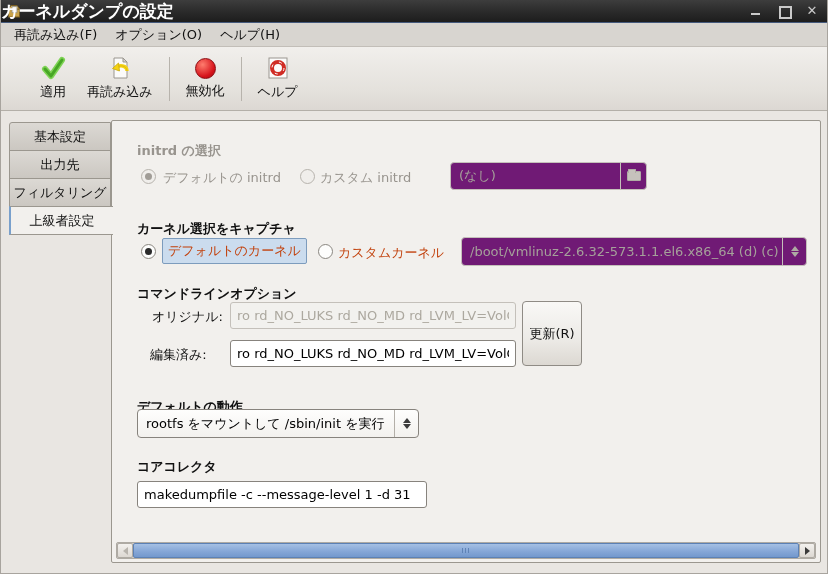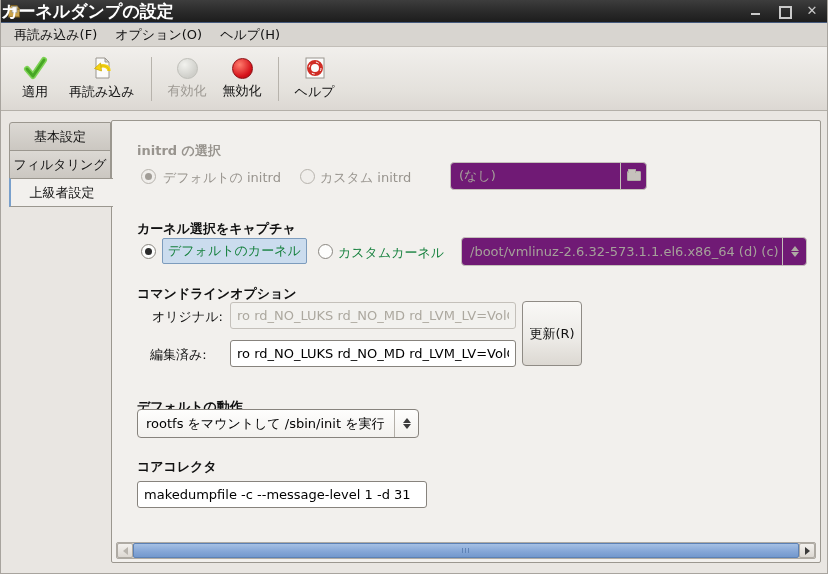--- a/index.html
+++ b/index.html
@@ -23,21 +23,21 @@
 
   
   .menubar { position:absolute; left:0; top:22px; width:100%; height:25px;
              background:#d8d5d0; border-top:1px solid #44597c; border-bottom:1px solid #c2beb8;
              display:flex; align-items:center; padding-left:4px; }
   .menu-item { padding:3px 9px; color:#111; }
 
   
   .toolbar { position:absolute; left:0; top:47px; width:100%; height:64px;
              background:linear-gradient(180deg,#f1efec 0%,#e4e1dc 70%,#dcd8d3 100%);
-             border-bottom:1px solid #b3afa8; display:flex; align-items:center; padding-left:8px;text-align:right; }
+             border-bottom:1px solid #b3afa8; display:flex; align-items:center; padding-left:26px;text-align:right; }
   .tool-btn { display:flex; flex-direction:column; align-items:center; justify-content:center;
               min-width:52px; padding:4px 8px; gap:3px; }
   .tool-btn .tlabel { font-size:13px; color:#111; white-space:nowrap; }
   .tool-btn.disabled .tlabel { color:#9d9993; }
   .tool-sep { width:1px; height:44px; background:#b7b3ac; margin:0 8px; }
   .icon-circle { width:21px; height:21px; border-radius:50%; }
   .icon-circle.gray { background:radial-gradient(circle at 35% 30%, #f2f2ee, #cfcfca 70%); border:1px solid #bebeb8; }
   .icon-circle.red { background:radial-gradient(circle at 35% 30%, #ff7d6e, #d6131b 65%, #9c0a10); border:1px solid #8c0a10; }
 
   
@@ -55,21 +55,21 @@
   .section-title { position:absolute; font-weight:bold; color:#111; white-space:nowrap; }
   .section-title.dim { color:#98948e; }
   .flabel { position:absolute; color:#111; white-space:nowrap; }
 
   .radio { position:absolute; width:15px; height:15px; border-radius:50%;
            border:1px solid #8a8680; background:#fdfdfc; }
   .radio.checked::after { content:""; position:absolute; left:3px; top:3px; width:7px; height:7px;
                           border-radius:50%; background:#2a2a2a; }
   .radio.dim { border-color:#b7b3ad; background:#f0eeeb; }
   .radio.dim.checked::after { background:#a19d97; }
-  .radio-label { position:absolute; white-space:nowrap; color:#15803d; }
+  .radio-label { position:absolute; white-space:nowrap; color:#c2410c; }
   .radio-label.dim { color:#98948e; }
   .radio-label.focused { background:#cbdcee; border:1px solid #7d9cbd; border-radius:2px; padding:3px 5px; }
 
   .entry { position:absolute; border:1px solid #87837d; border-radius:3px; background:#ffffff;
            font-family:"DejaVu Sans", sans-serif; font-size:13px; color:#000; padding:0 6px; outline:none; }
   .entry:disabled { background:#f2f1ee; border-color:#c4c0ba; color:#aca89f; }
 
   .combo { position:absolute; border:1px solid #c4c0ba; border-radius:4px; background:#701a75;
            display:flex; align-items:center; color:#a5a19a; }
   .combo .combo-text { flex:1; padding:0 8px; white-space:nowrap; overflow:hidden; }
@@ -145,41 +145,38 @@
       <svg width="26" height="24" viewBox="0 0 26 24">
         <path d="M7 2 h9 l4 4 v16 h-13 z" fill="#fbfbfa" stroke="#9a968f" stroke-width="1"></path>
         <path d="M16 2 v4 h4 z" fill="#d9d6d0" stroke="#9a968f" stroke-width="1"></path>
         <path d="M20 15 c0-5.5 -8-7 -11-2.5" fill="none" stroke="#f5d313" stroke-width="3.4"></path>
         <path d="M20 15 c0-5.5 -8-7 -11-2.5" fill="none" stroke="#c9a80a" stroke-width="1" opacity="0.5"></path>
         <path d="M11.5 7 L5.5 12.5 L12.5 15 Z" fill="#f5d313" stroke="#c9a80a" stroke-width="0.8"></path>
       </svg>
       <span class="tlabel">再読み込み</span>
     </div>
     <div class="tool-sep"></div>
-    <div class="tool-btn disabled">
-      <div class="icon-circle gray"></div>
-      <span class="tlabel">有効化</span>
-    </div>
     <div class="tool-btn">
       <div class="icon-circle red"></div>
       <span class="tlabel">無効化</span>
     </div>
     <div class="tool-sep"></div>
     <div class="tool-btn">
       <svg width="24" height="24" viewBox="0 0 24 24">
         <rect x="3" y="2" width="18" height="20" fill="#fbfbfa" stroke="#9a968f" stroke-width="1"></rect>
         <circle cx="12" cy="12" r="6" fill="none" stroke="#d02c24" stroke-width="4"></circle>
         <circle cx="12" cy="12" r="6" fill="none" stroke="#ffffff" stroke-width="1" stroke-dasharray="3 6.5"></circle>
       </svg>
       <span class="tlabel">ヘルプ</span>
     </div>
   </div>
 
   <div class="tabstrip">
     <div class="tab">基本設定</div>
+    <div class="tab">出力先</div>
     <div class="tab">フィルタリング</div>
     <div class="tab selected">上級者設定</div>
   </div>
 
   <div class="notebook-page">
 
     <div class="section-title dim" style="left:25px; top:21px;">initrd の選択</div>
     <div class="radio dim checked" style="left:29px; top:48px;"></div>
     <div class="radio-label dim" style="left:51px; top:48px;">デフォルトの initrd</div>
     <div class="radio dim" style="left:188px; top:48px;"></div>

